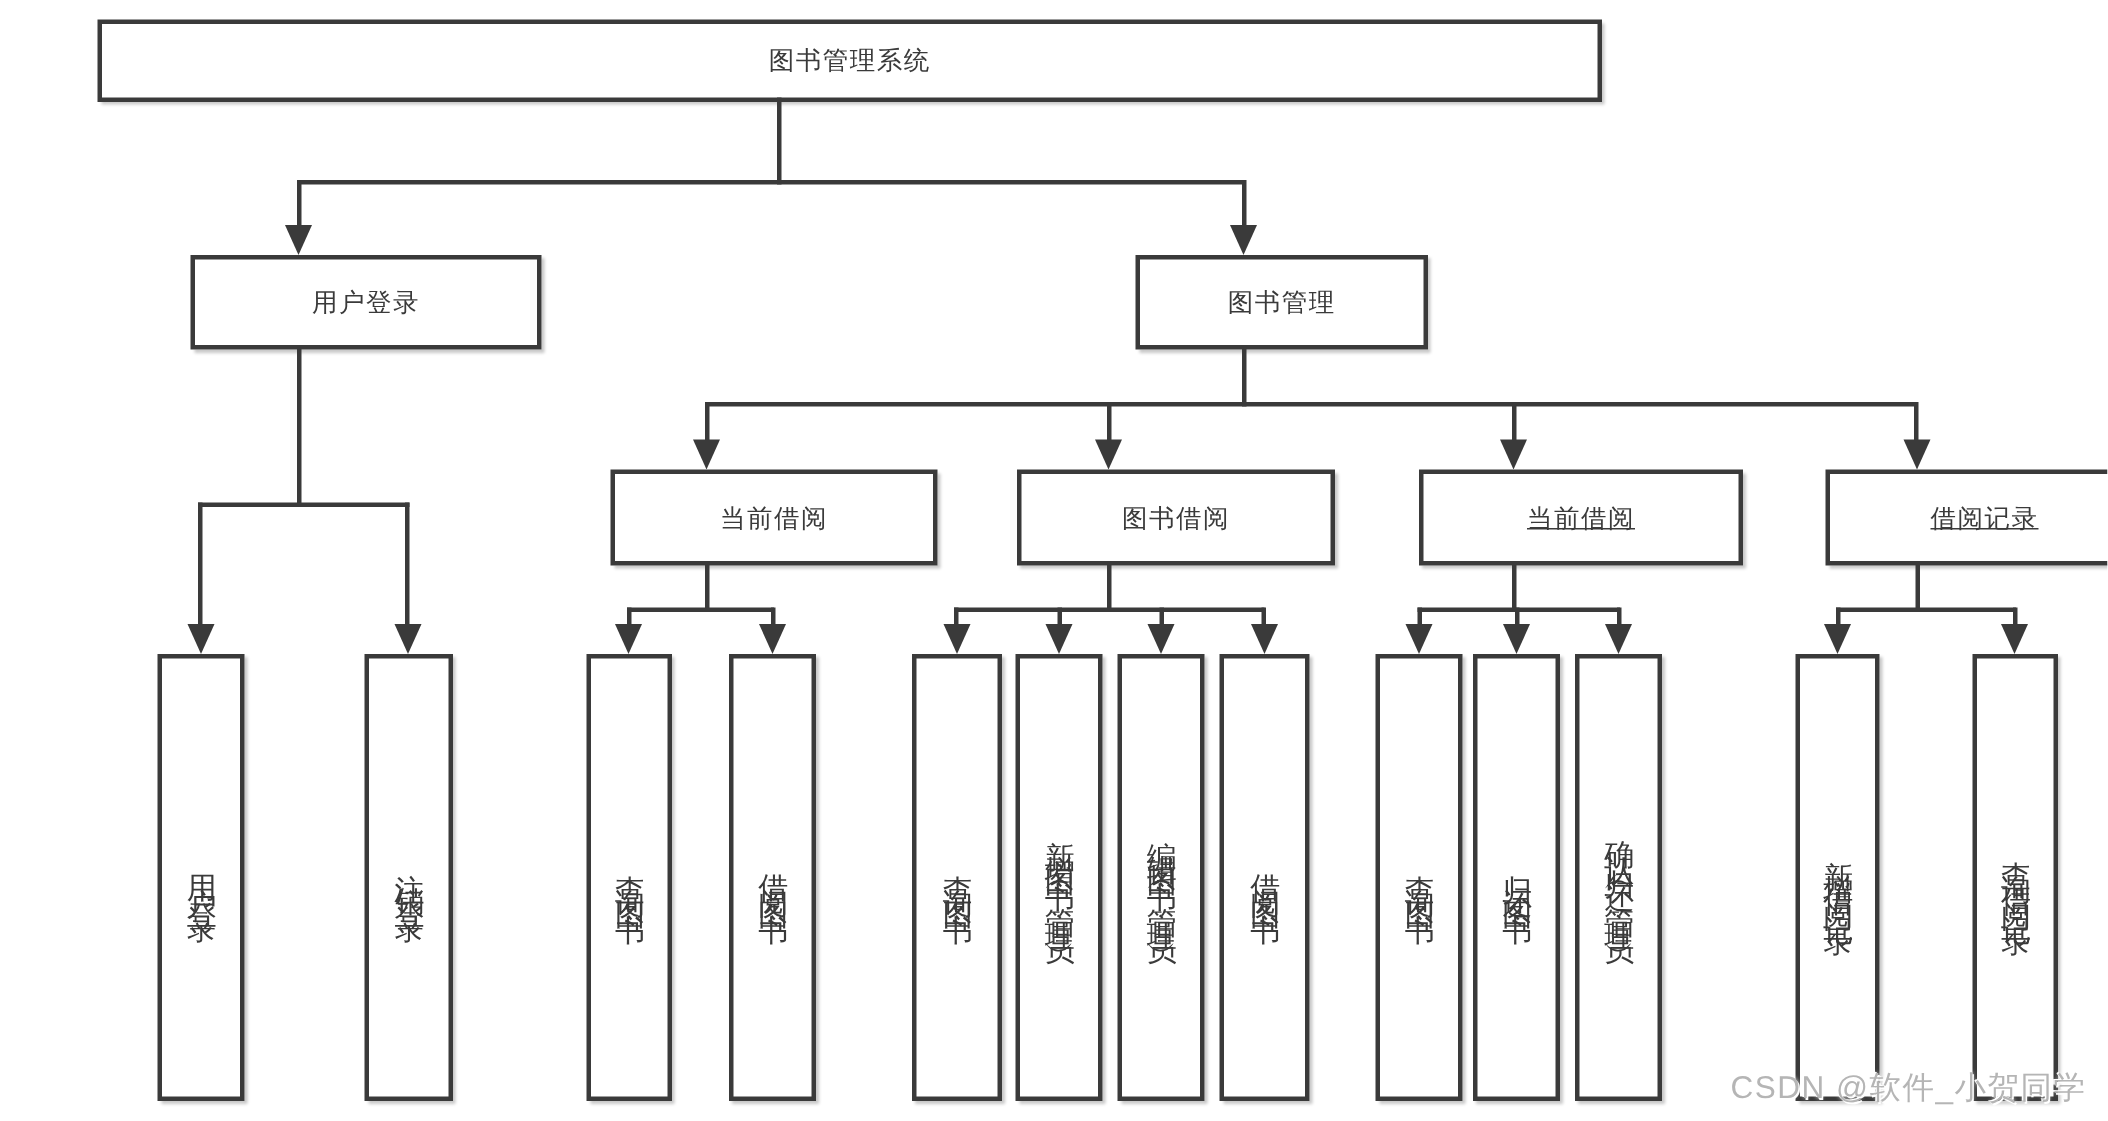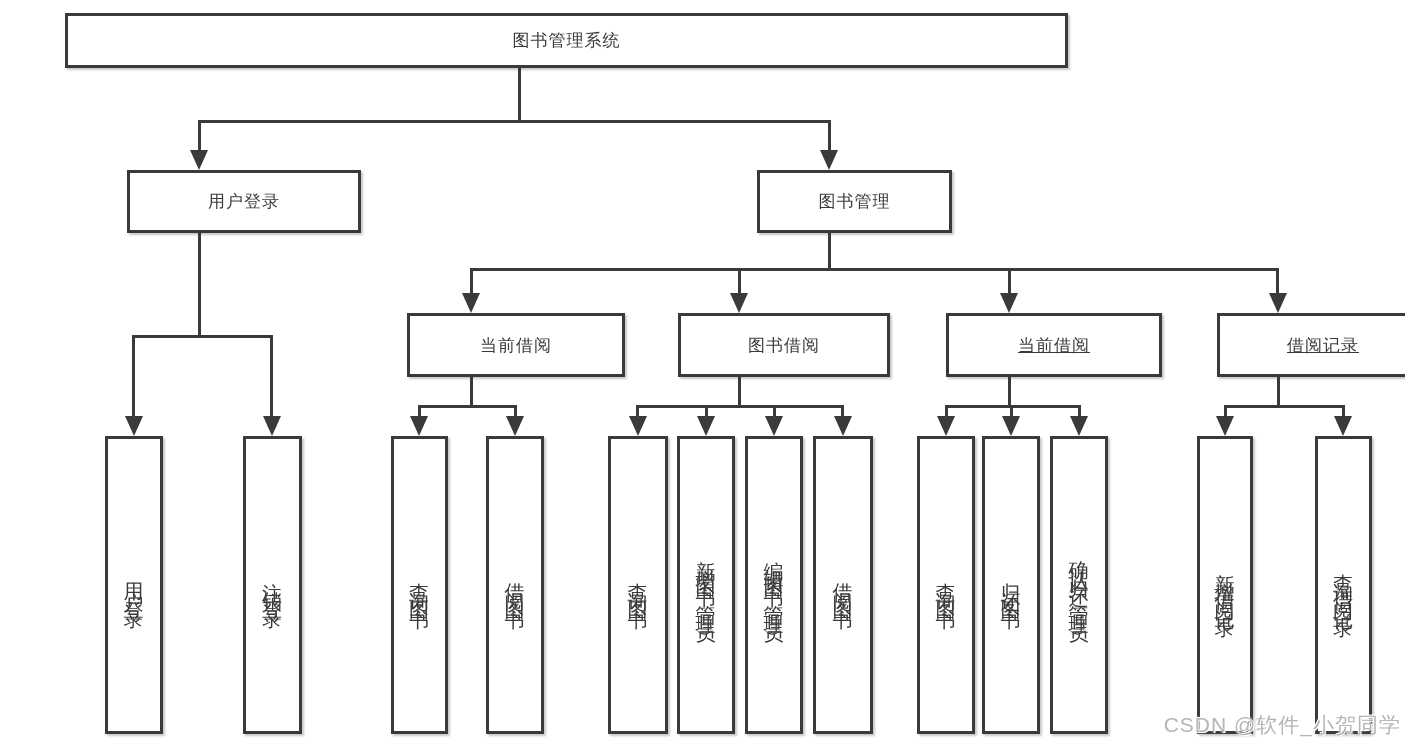--- a/index.html
+++ b/index.html
@@ -32,21 +32,21 @@
   }
   .hline{position:absolute;height:3px;background:#3a3a3a;}
   .vline{position:absolute;width:3px;background:#3a3a3a;}
   .arrow{
     position:absolute;width:0;height:0;
     border-left:9px solid transparent;
     border-right:9px solid transparent;
     border-top:20px solid #3a3a3a;
   }
   .watermark{
-    position:absolute;right:4px;bottom:8px;
+    position:absolute;right:14px;bottom:8px;
     font-size:21px;color:#b5b5b5;letter-spacing:1px;
     text-shadow:1px 1px 0 #ffffff,-1px -1px 0 #ffffff,0 0 3px #ffffff;
     white-space:nowrap;
   }
 </style>
 </head>
 <body>
 
 <div id="canvas">
 

